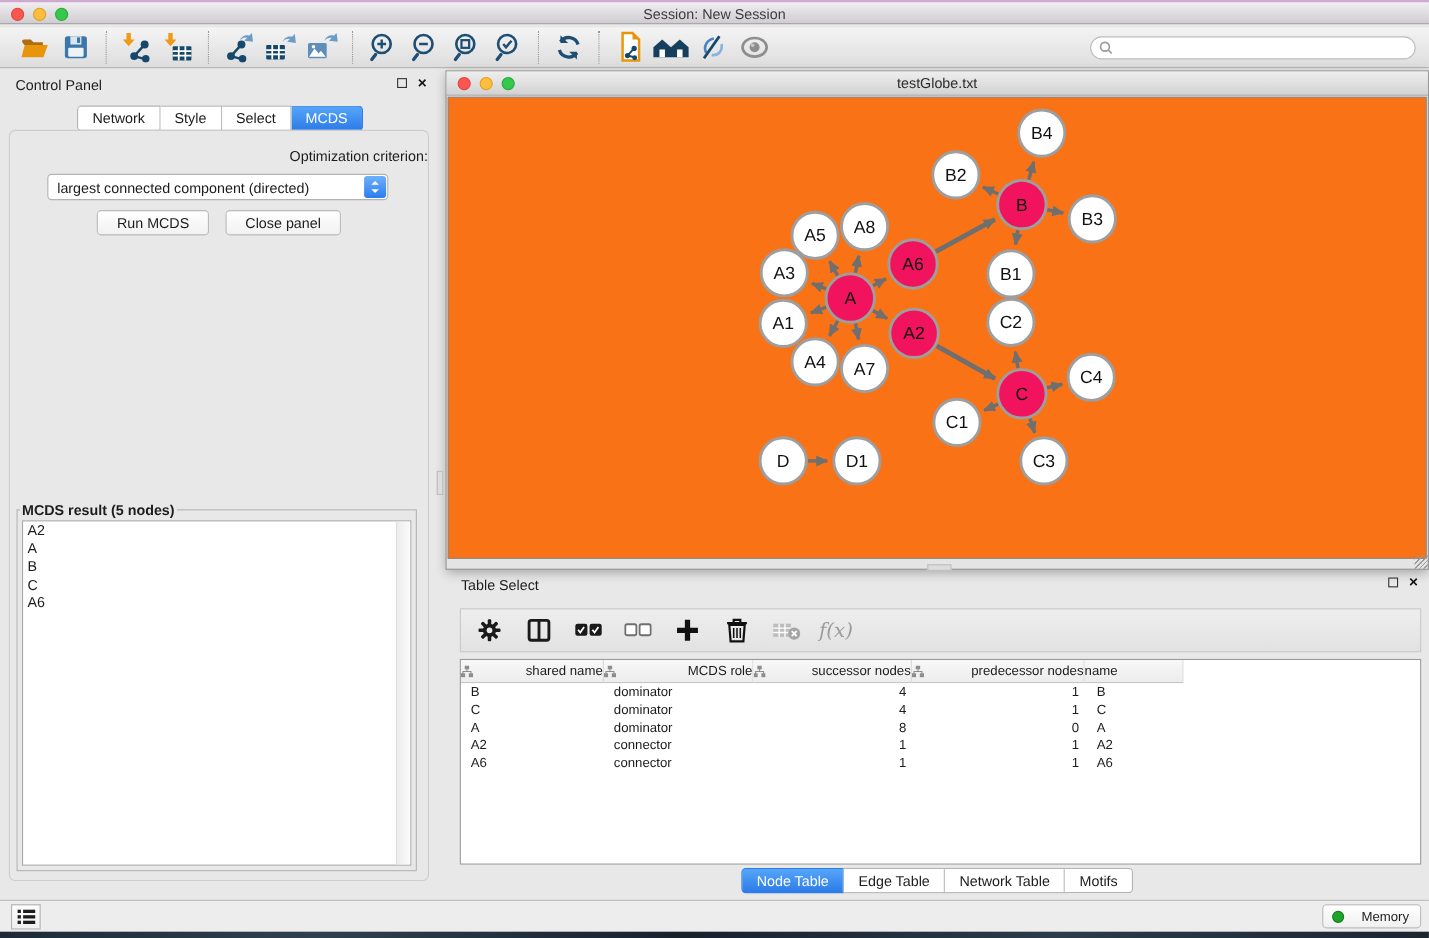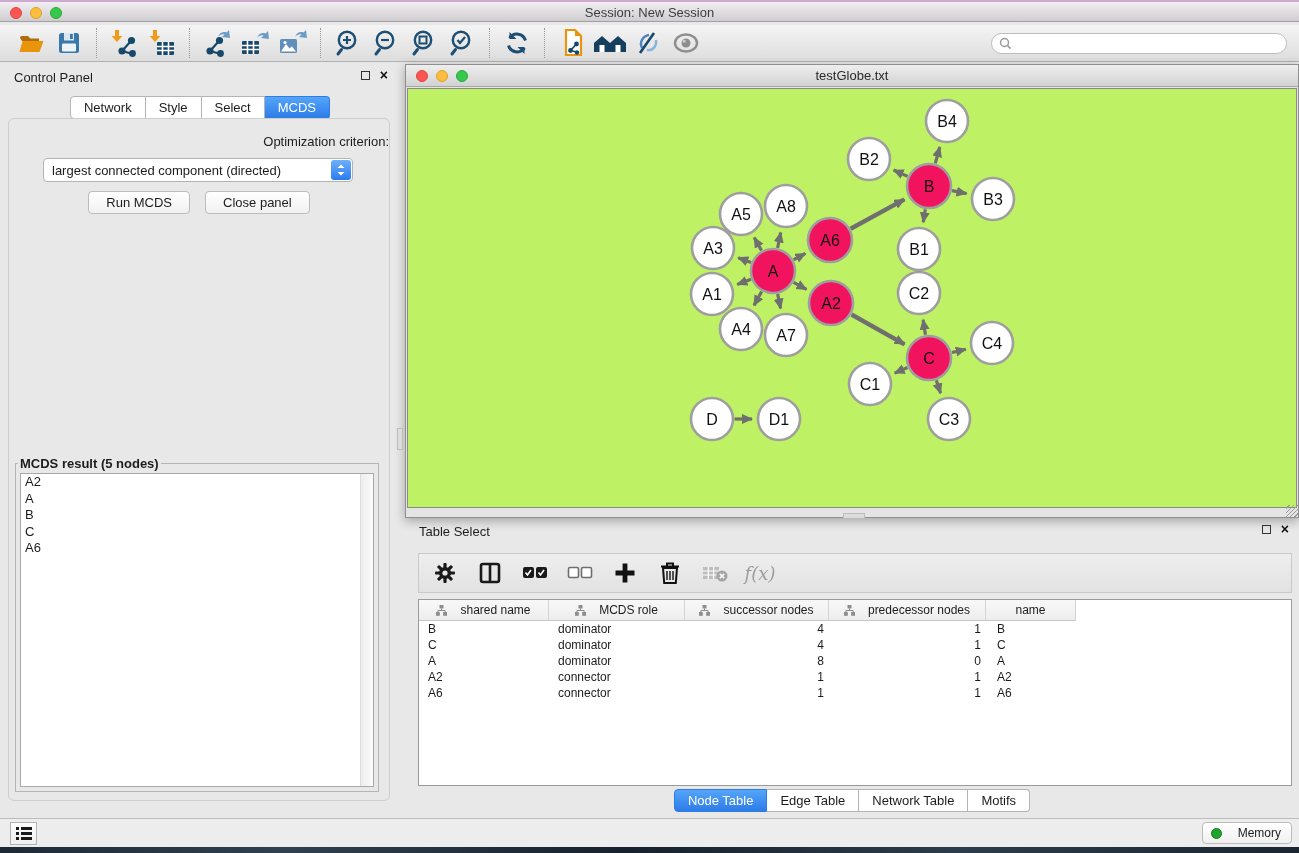--- a/index.html
+++ b/index.html
@@ -96,21 +96,21 @@
     background:#e4e4e4; border:1px solid #8f8f8f;
     box-shadow:0 3px 10px rgba(0,0,0,.3);
   }
   .net-titlebar {
     position:relative; height:22px;
     background:linear-gradient(#eeeeee,#d2d2d2); border-bottom:1px solid #a5a5a5;
   }
   .net-title { position:absolute; left:0; right:0; top:3px; text-align:center; font-size:13px; color:#2a2a2a; }
   .net-canvas {
     position:absolute; top:23px; left:1px; right:1px; bottom:9px;
-    background:#bef264; border:1px solid #8a8a8a;
+    background:#f97316; border:1px solid #8a8a8a;
   }
   .resize-grip {
     position:absolute; right:0; bottom:0; width:12px; height:12px;
     background:repeating-linear-gradient(135deg,transparent 0 2px,#9a9a9a 2px 3px);
   }
   .pane-handle-v {
     position:absolute; left:397px; top:428px; width:6px; height:22px;
     background:#dcdcdc; border:1px solid #bdbdbd;
   }
   .pane-handle-h {
@@ -127,21 +127,21 @@
   .tp-btn { width:36px; height:34px; display:flex; align-items:center; justify-content:center; }
   .fx { font-family:"DejaVu Serif", serif; font-style:italic; font-size:18px; color:#9c9c9c; }
   .tp-table {
     position:absolute; left:13px; right:7px; top:79px; height:187px;
     background:#fff; border:1px solid #9a9a9a; overflow:hidden;
   }
   .t-head { display:grid; grid-template-columns:130px 136px 144px 157px 90px 1fr; height:21px; }
   .th {
     background:linear-gradient(#f8f8f8,#ededed);
     border-right:1px solid #d4d4d4; border-bottom:1px solid #c6c6c6;
-    display:flex; align-items:center; justify-content:center; gap:13px;
+    display:flex; align-items:center; justify-content:space-between; gap:13px;
     font-size:12px; color:#1c1c1c; overflow:hidden;
   }
   .th.filler { background:#fff; border-right:none; border-bottom:none; }
   .t-row { display:grid; grid-template-columns:130px 136px 144px 157px 90px 1fr; height:16px; }
   .td { font-size:12px; line-height:16px; white-space:nowrap; overflow:hidden; }
   .td.c0 { padding-left:9px; }
   .td.c1 { padding-left:9px; }
   .td.c2 { text-align:right; padding-right:5px; }
   .td.c3 { text-align:right; padding-right:5px; }
   .td.c4 { padding-left:11px; }

